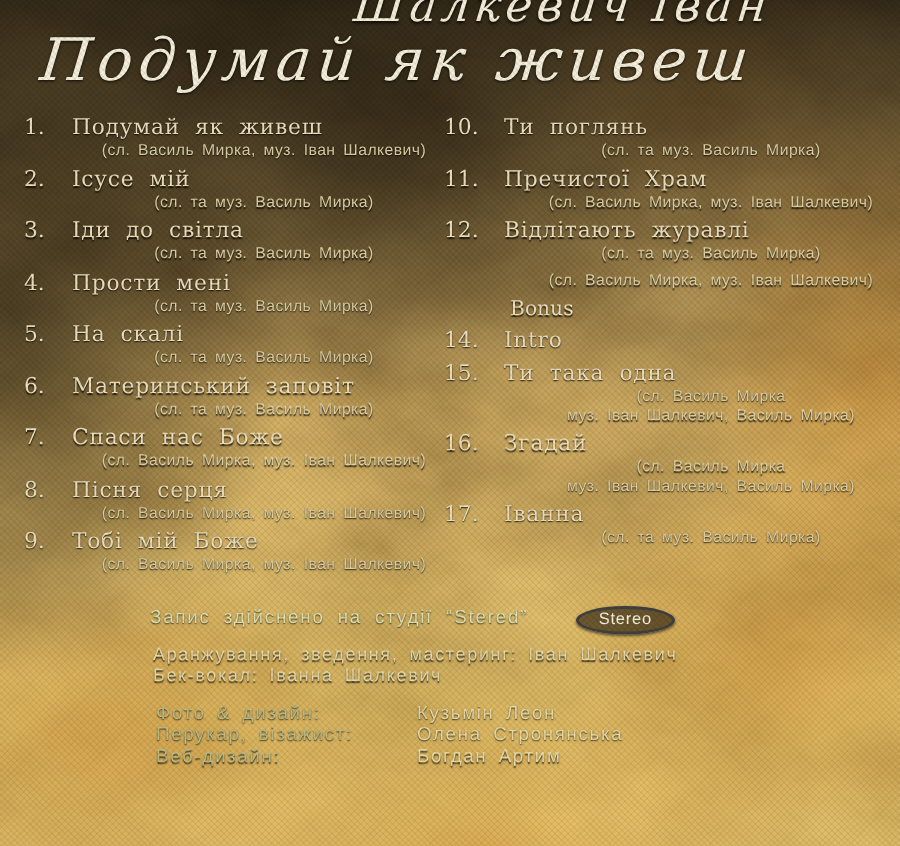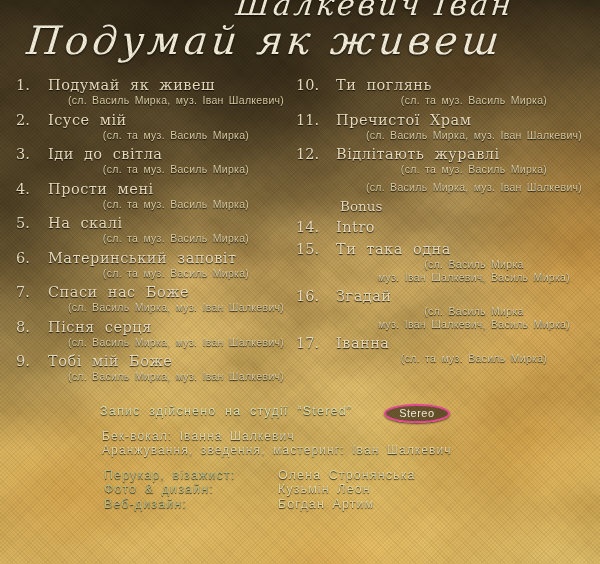--- a/index.html
+++ b/index.html
@@ -68,21 +68,21 @@
     text-shadow:0 1px 1px rgba(0,0,0,.8);font-family:"Liberation Sans",sans-serif;}
   .col-right .tcredit{padding-left:52px;text-align:center;}
   .bonus{font-family:"DejaVu Serif",serif;font-size:13.5px;color:#ecdfbe;
     padding-left:44px;line-height:17px;margin-bottom:4px;
     text-shadow:0 1px 1px rgba(0,0,0,.8);}
   
   .footer{margin-top:16px;}
   .studio-row{display:flex;align-items:flex-start;padding-left:100px;}
   .studio-line{font-size:12.5px;letter-spacing:1.2px;word-spacing:4px;color:#dde0b0;
     text-shadow:0 1px 1px rgba(0,0,0,.7);}
-  .stereo-badge{margin-left:32px;border:2px solid #ec4899;border-radius:50%;
+  .stereo-badge{margin-left:32px;border:2px solid #404040;border-radius:50%;
     padding:1px 13px 2px;font-size:11px;letter-spacing:.5px;color:#f4f0de;
     background:rgba(12,8,4,.55);box-shadow:0 1px 2px rgba(0,0,0,.6);}
   .mastering{padding-left:102px;margin-top:6px;font-size:12px;line-height:14.5px;
     letter-spacing:1.1px;word-spacing:3px;color:#e2d8ab;
     text-shadow:0 1px 1px rgba(0,0,0,.7);}
   .credits{padding-left:104px;margin-top:10px;}
   .credit-row{display:flex;font-size:12.5px;line-height:14.5px;
     letter-spacing:1.1px;word-spacing:3px;}
   .credit-label{flex:0 0 174px;color:#babc86;text-shadow:0 1px 1px rgba(0,0,0,.7);}
   .credit-value{color:#e6daa6;text-shadow:0 1px 1px rgba(0,0,0,.7);}
@@ -242,33 +242,33 @@
         </div>
       </div>
     </div>
 
     <div class="footer">
       <div class="studio-row">
         <span class="studio-line">Запис здійснено на студії “Stered”</span>
         <span class="stereo-badge">Stereo</span>
       </div>
       <div class="mastering">
+        <div>Аранжування, зведення, мастеринг: Іван Шалкевич</div>
         <div>Бек-вокал: Іванна Шалкевич</div>
-        <div>Аранжування, зведення, мастеринг: Іван Шалкевич</div>
       </div>
       <div class="credits">
+        <div class="credit-row">
+          <span class="credit-label">Фото &amp; дизайн:</span>
+          <span class="credit-value">Кузьмін Леон</span>
+        </div>
         <div class="credit-row">
           <span class="credit-label">Перукар, візажист:</span>
           <span class="credit-value">Олена Стронянська</span>
         </div>
         <div class="credit-row">
-          <span class="credit-label">Фото &amp; дизайн:</span>
-          <span class="credit-value">Кузьмін Леон</span>
-        </div>
-        <div class="credit-row">
           <span class="credit-label">Веб-дизайн:</span>
           <span class="credit-value">Богдан Артим</span>
         </div>
       </div>
     </div>
 
   </div>
 
   <div class="bg-hatch"></div>
 </div>

